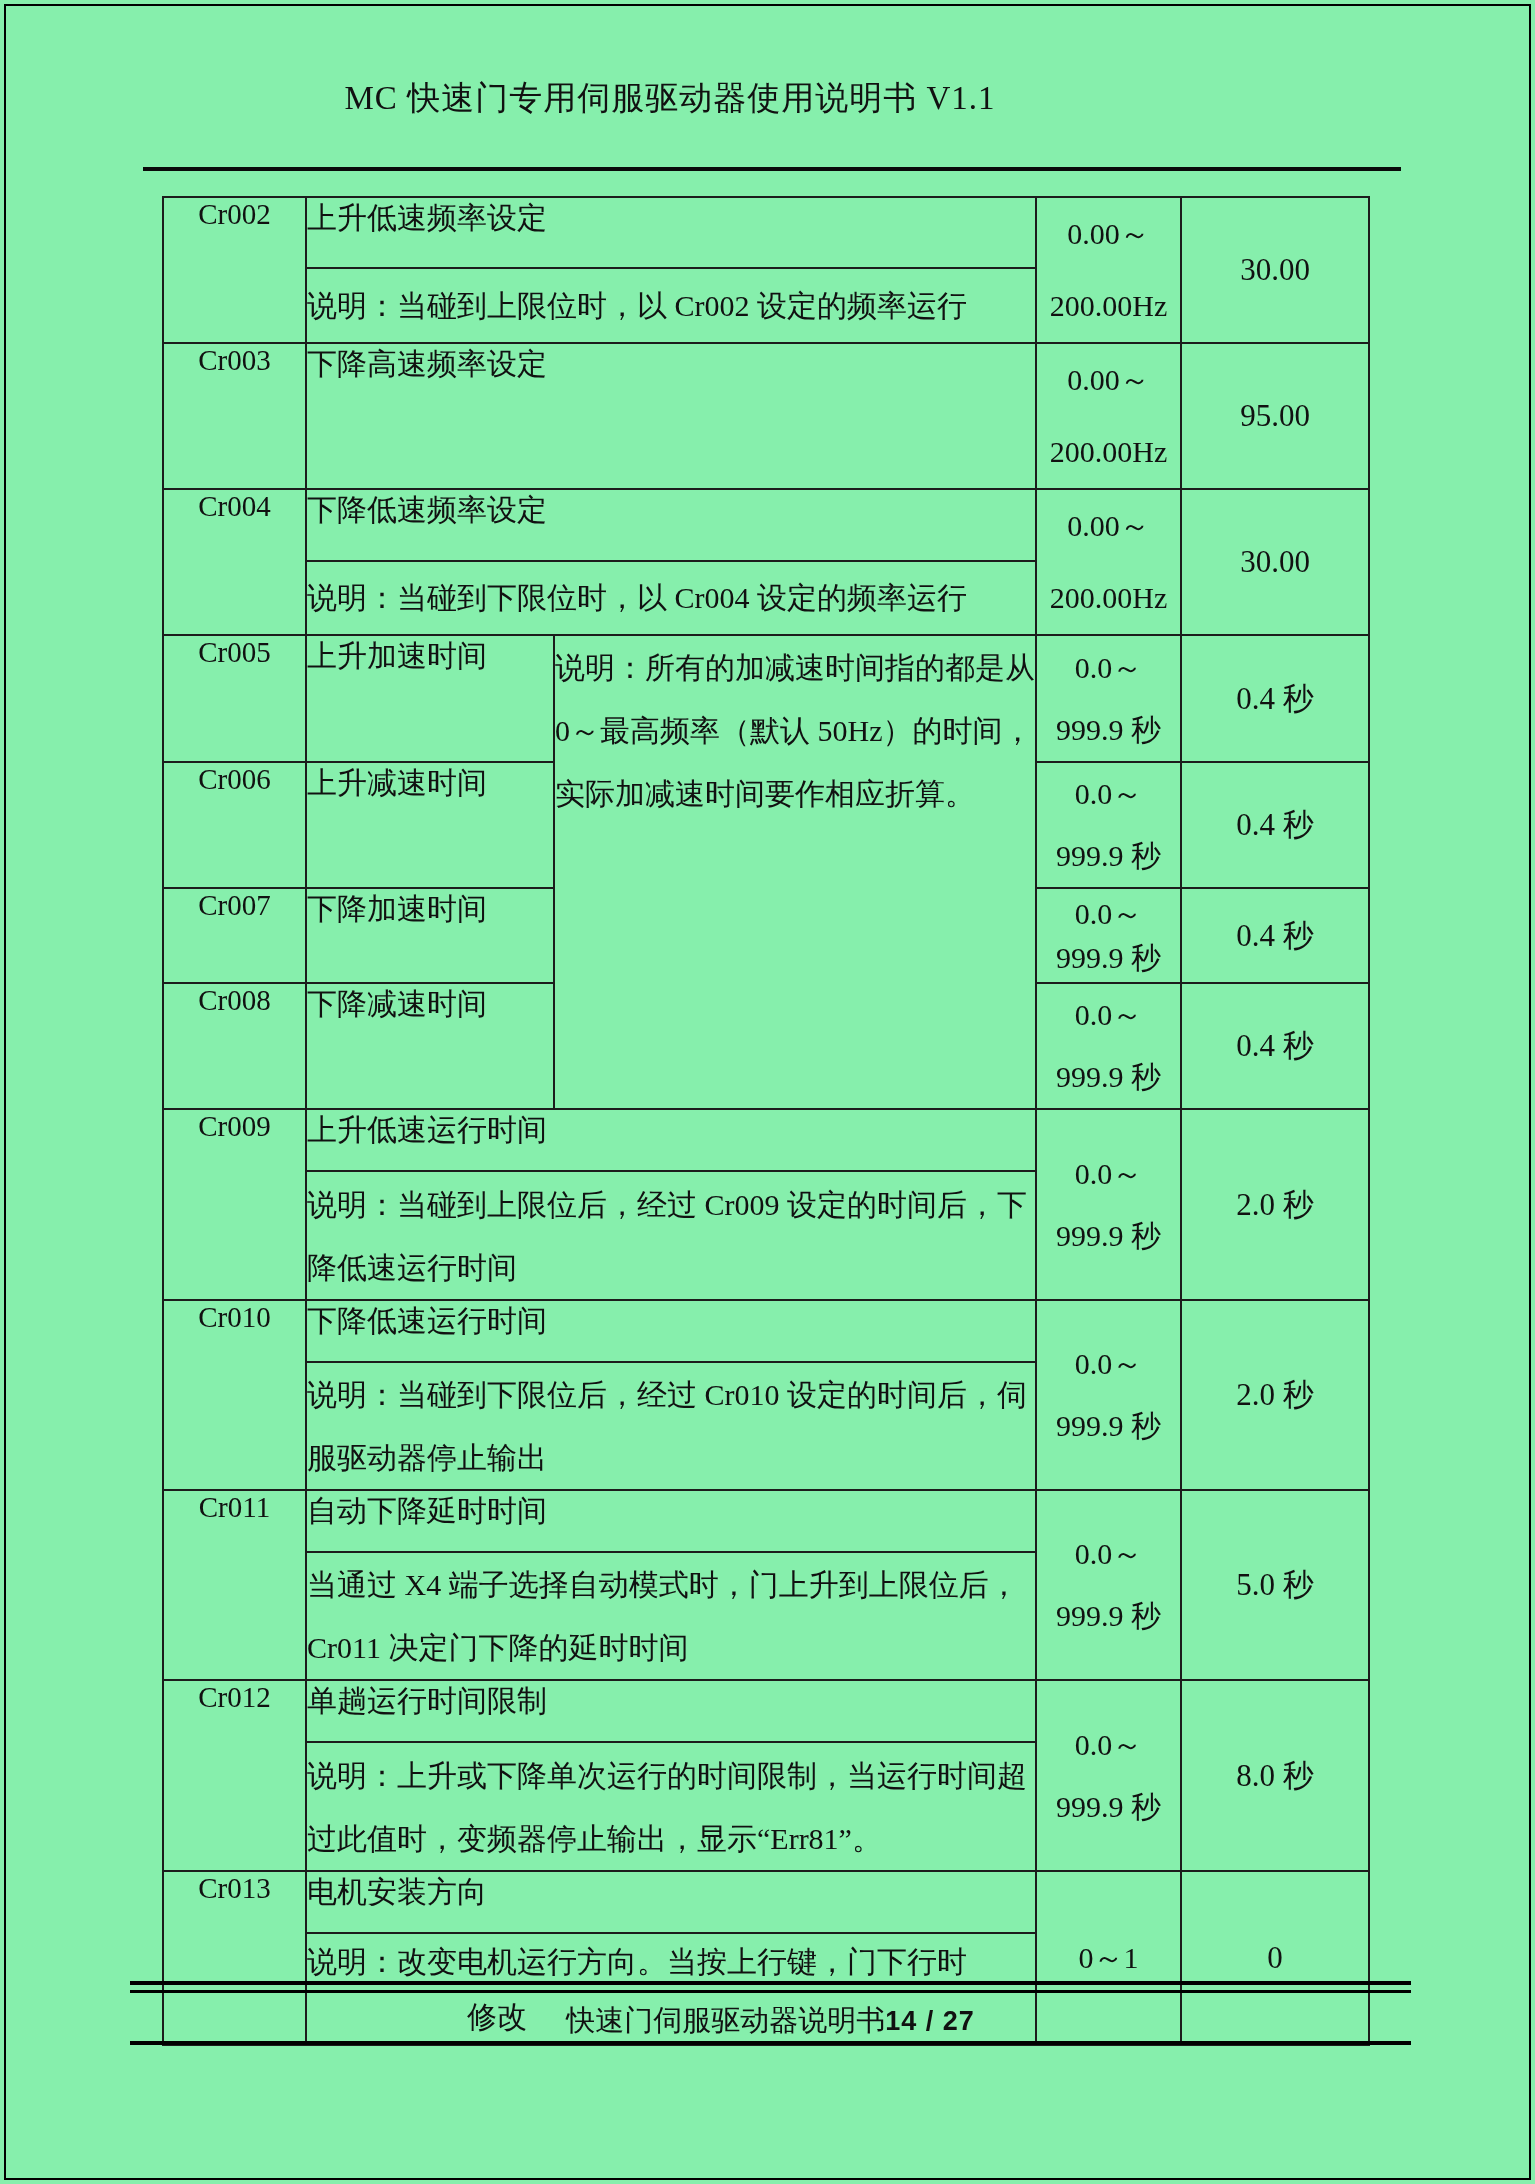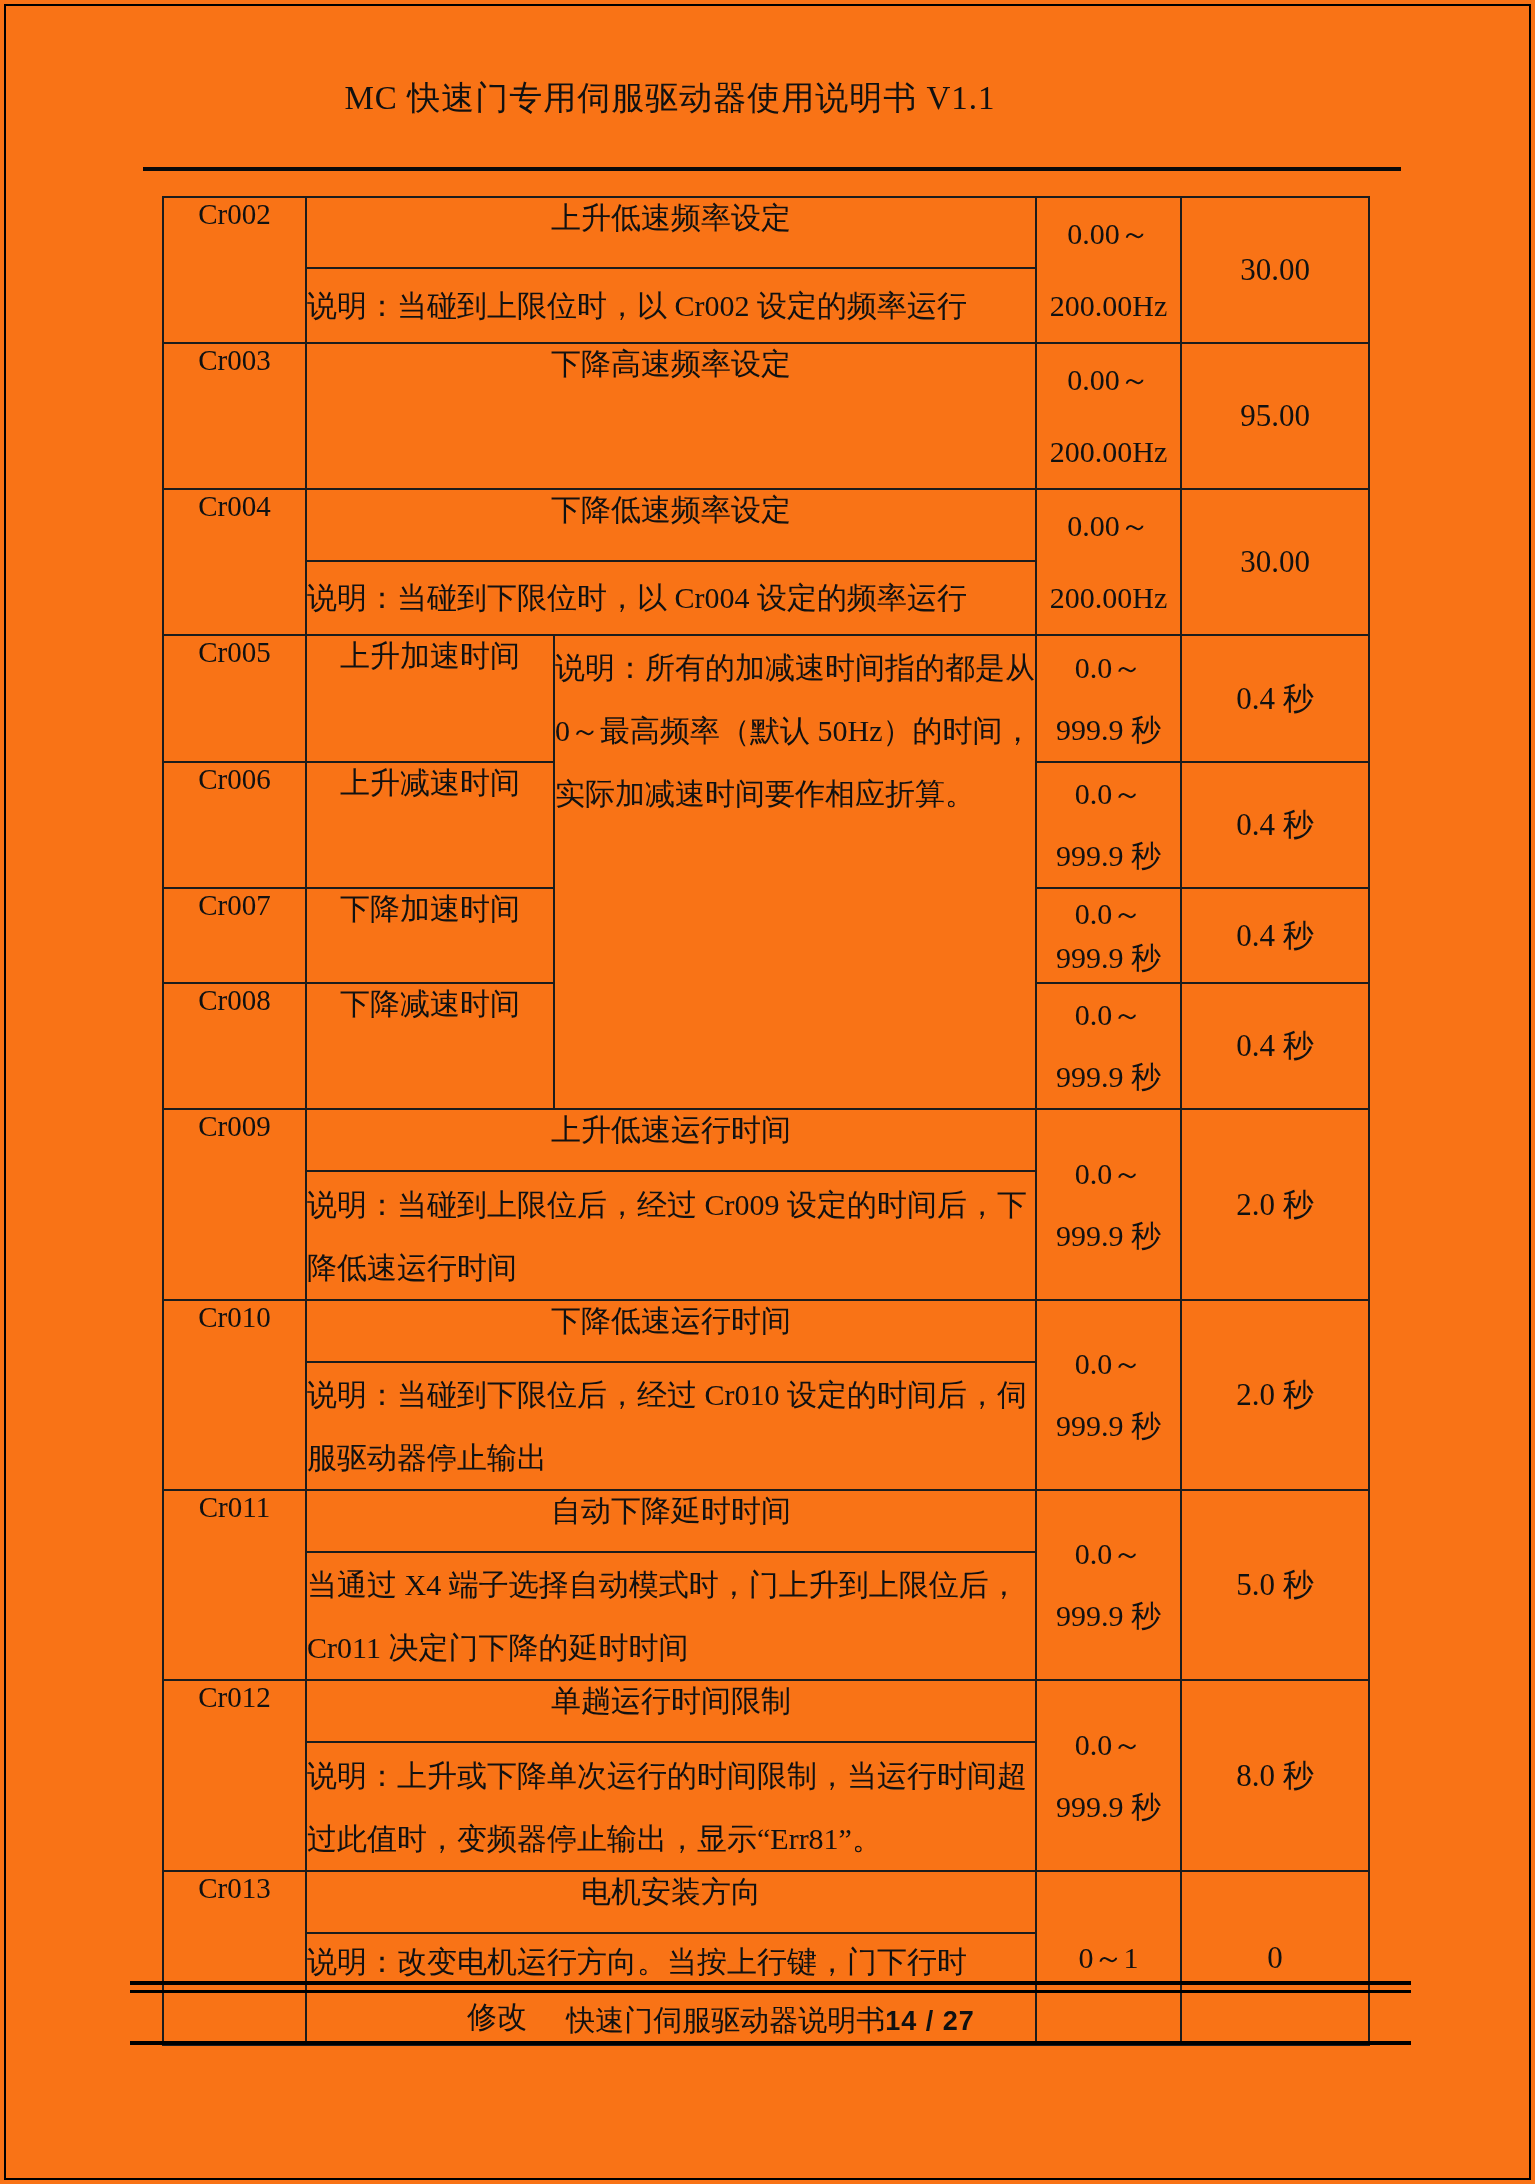--- a/index.html
+++ b/index.html
@@ -1,19 +1,19 @@
 <!DOCTYPE html>
 <html><head>
 <meta charset="utf-8">
 <style>
   html,body{margin:0;padding:0;background:#ffffff;}
   .page{
     position:relative;
     width:1535px;height:2184px;
-    background:#f97316;
+    background:#86efac;
     font-family:"Liberation Serif","DejaVu Serif",serif;
     color:#111;
     overflow:hidden;
   }
   .page-frame{
     position:absolute;inset:4px;
     border:2px solid #000;
     pointer-events:none;
   }
   .doc-title{
@@ -34,21 +34,21 @@
   table.params td{
     border:2px solid #1c1c1c;
     padding:0;
     overflow:hidden;
   }
   td.code{
     text-align:center;vertical-align:top;
     padding-top:13px;font-size:29px;
   }
   td.name{
-    padding:13px 8px 0 18px;vertical-align:top;text-align:center;
+    padding:13px 8px 0 18px;vertical-align:top;
   }
   td.desc{
     padding:0 10px 0 18px;vertical-align:middle;
   }
   td.desc .lines{line-height:63px;}
   td.desc .lines.tight{line-height:55px;}
   .indent2{padding-left:160px;}
   td.note{
     padding:16px 12px 0 16px;vertical-align:top;line-height:63px;margin-top:36px;
   }

